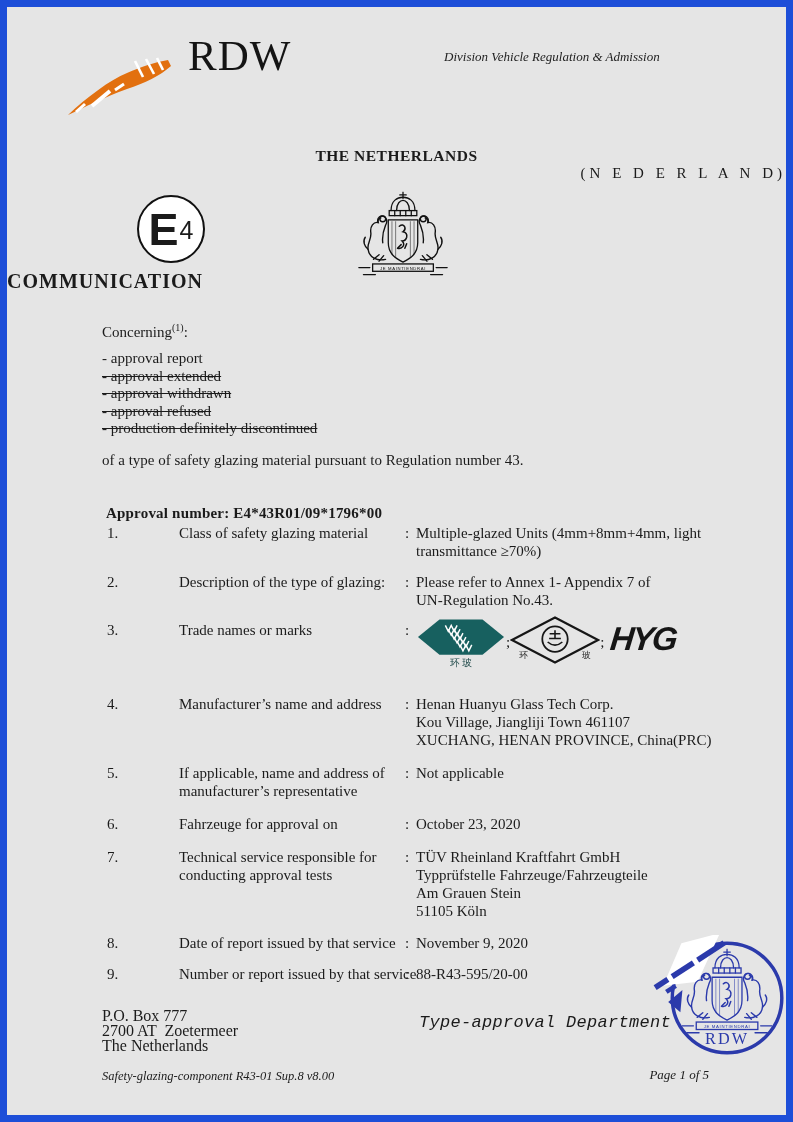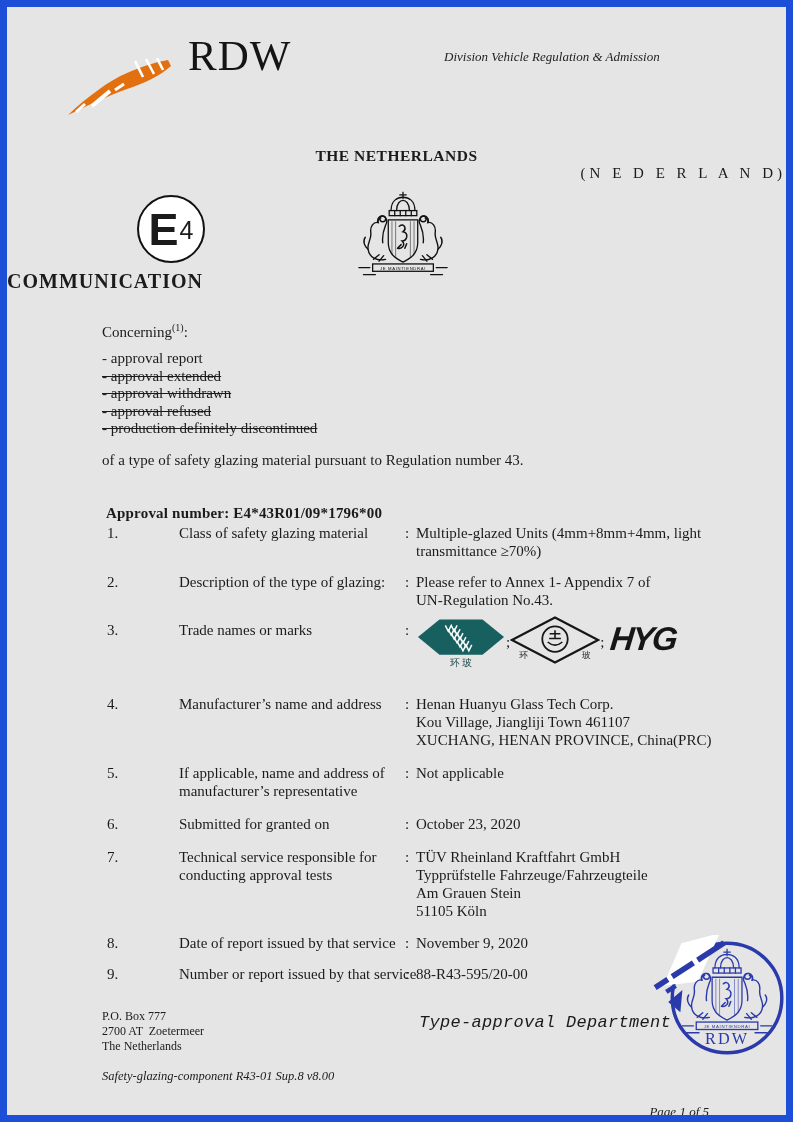--- a/index.html
+++ b/index.html
@@ -40,26 +40,26 @@
   .row .val{position:absolute; left:409px; top:0; width:305px;}
   .r1{top:517px;} .r2{top:566px;} .r3{top:614px;} .r4{top:688px;} .r5{top:757px;}
   .r6{top:808px;} .r7{top:841px;} .r8{top:927px;} .r9{top:958px;}
   
   .marks{position:absolute; left:409px; top:-6px; width:330px; display:flex; align-items:center; }
   .mark-sep{font-size:15px; line-height:14px;}
   .hyg{font-family:"Liberation Sans", sans-serif; font-weight:bold; font-style:italic;
        font-size:33px; letter-spacing:-2px; color:#161616; transform:skewX(-6deg);
        line-height:1; padding:0 4px 8px 6px; display:inline-block;}
   
-  .addr{left:95px; top:1002px; font-size:12px; line-height:14.8px;}
+  .addr{left:95px; top:1002px; font-size:16px; line-height:14.8px;}
   .contact{left:245px; top:1002px; font-size:12px; line-height:14.8px;}
   .dept{left:412px; top:1006px; font-style:italic; font-size:17px; letter-spacing:.3px;font-family:Liberation Mono, monospace;}
   .stamp{left:646px; top:928px; color:#2B3AAB;}
   .docref{left:95px; top:1062px; font-style:italic; font-size:12.5px;}
-  .pagenum{left:560px; top:1060px; width:142px; text-align:right; font-style:italic; font-size:13px;margin-top:37px;}
+  .pagenum{left:560px; top:1060px; width:142px; text-align:right; font-style:italic; font-size:13px;}
 </style>
 </head>
 <body>
 
 <svg width="0" height="0" style="position:absolute" aria-hidden="true">
   <defs>
     <symbol id="coa" viewBox="0 0 100 94">
       <g fill="none" stroke="currentColor" stroke-width="1.4" stroke-linecap="round">
         <path d="M50,1 V8 M46.5,4 H53.5"></path>
         <path d="M37,21 C37,10 44,6.5 50,6.5 C56,6.5 63,10 63,21"></path>
@@ -195,21 +195,21 @@
 
   <div class="row r5">
     <span class="num">5.</span>
     <div class="lbl">If applicable, name and address of manufacturer’s representative</div>
     <span class="col">:</span>
     <div class="val ml">Not applicable</div>
   </div>
 
   <div class="row r6">
     <span class="num">6.</span>
-    <div class="lbl">Submitted for granted on</div>
+    <div class="lbl">Fahrzeuge for approval on</div>
     <span class="col">:</span>
     <div class="val ml">October 23, 2020</div>
   </div>
 
   <div class="row r7">
     <span class="num">7.</span>
     <div class="lbl">Technical service responsible for conducting approval tests</div>
     <span class="col">:</span>
     <div class="val ml">TÜV Rheinland Kraftfahrt GmbH
 Typprüfstelle Fahrzeuge/Fahrzeugteile

